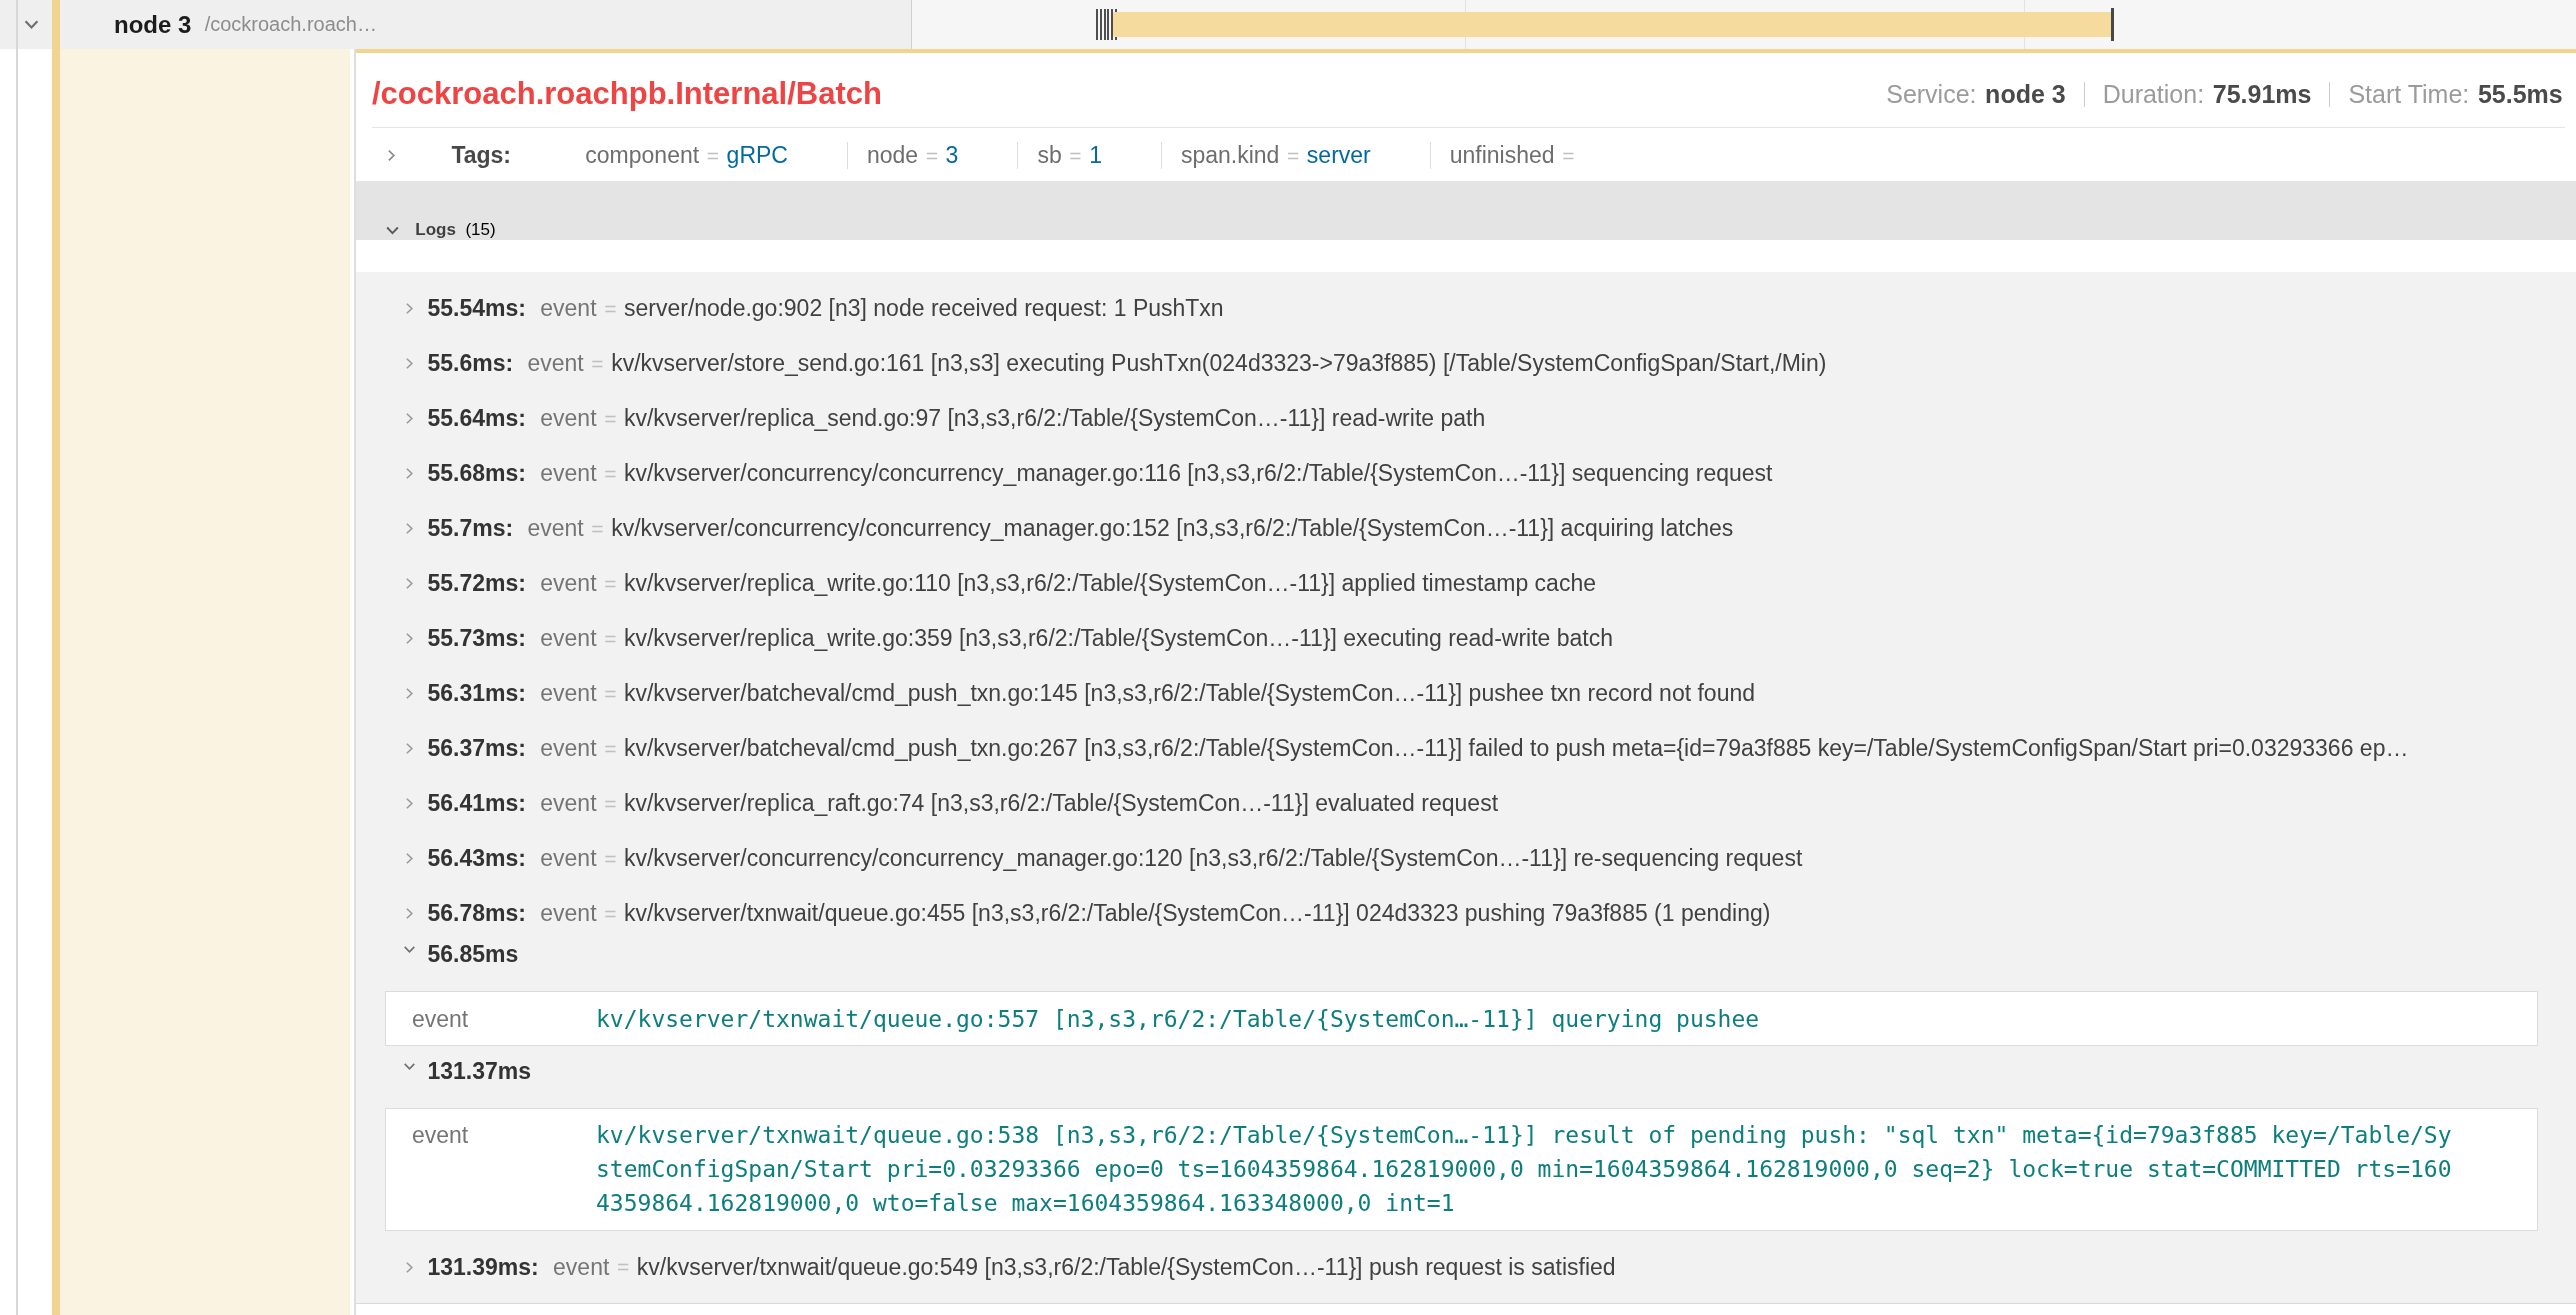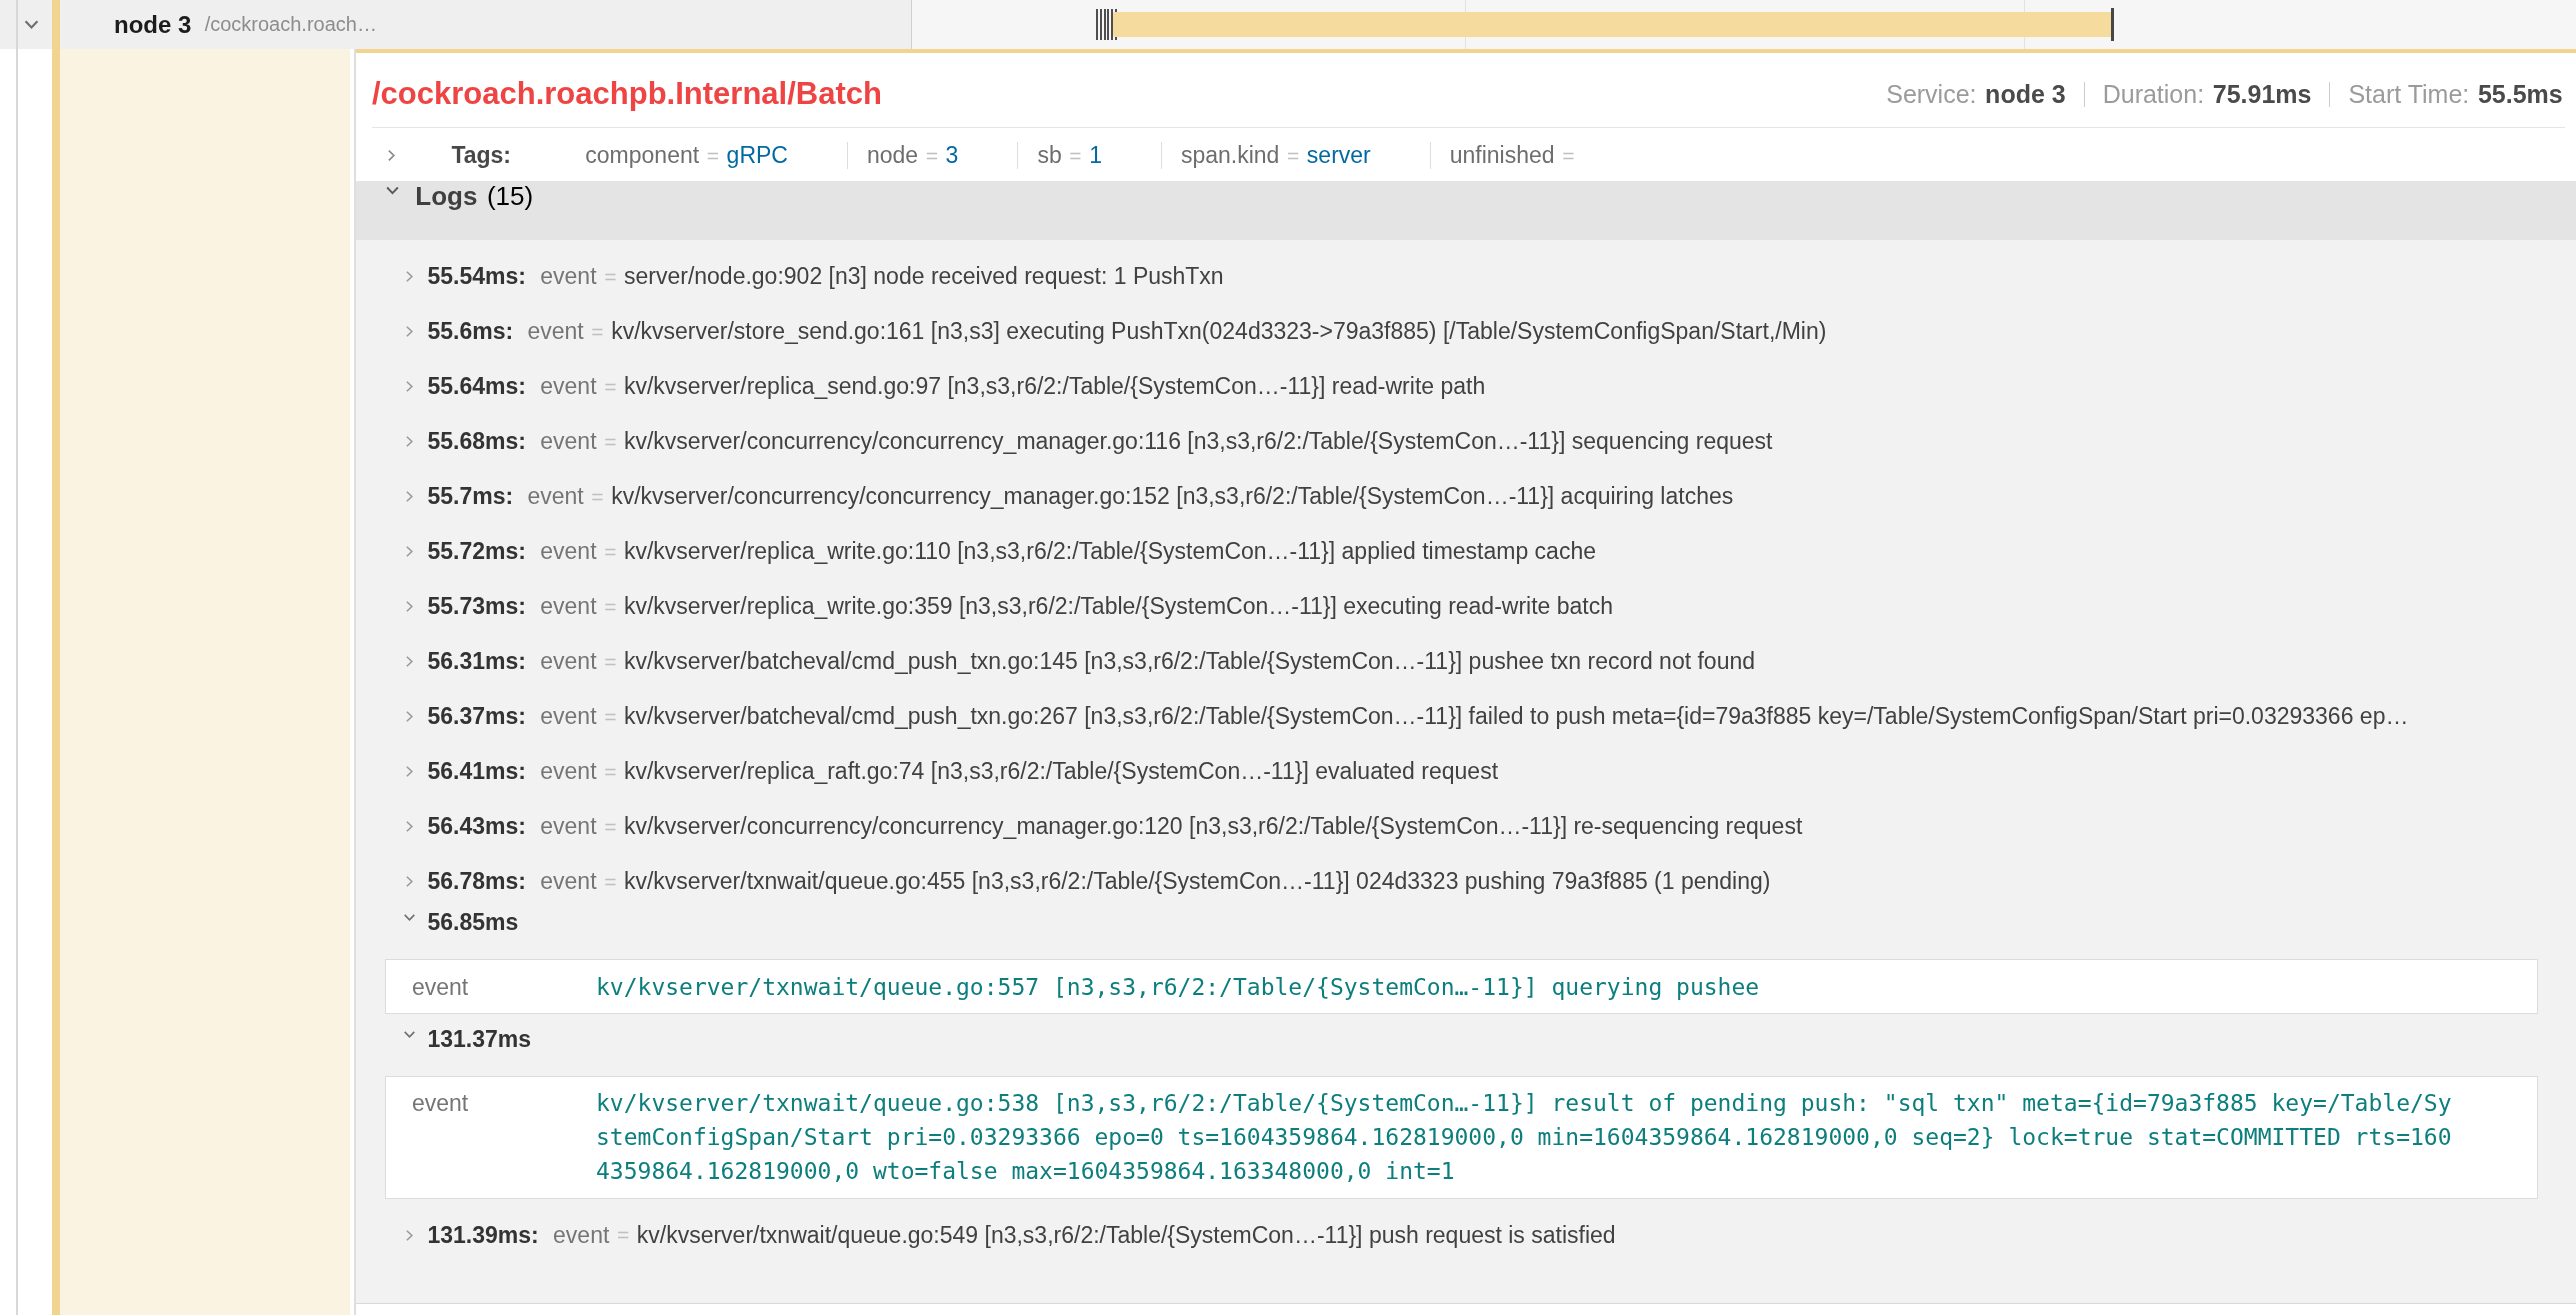--- a/index.html
+++ b/index.html
@@ -36,25 +36,25 @@
   .head-rule { height:1px; background:#e5e5e5; margin:15.3px 11.4px 0 16px; }
 
   .tags-row { display:flex; align-items:center; padding:13.3px 0 12.4px 27px; font-size:23px; white-space:nowrap;gap:40px; }
   .tags-label { font-weight:bold; color:#484848; margin:0 15.3px 0 11.4px; }
   .tag-item { padding:0 19px; }
   .tag-item + .tag-item { border-left:1px solid #ddd; }
   .tag-k { color:#6e6e6e; }
   .tag-v { color:#0369a1; }
   .eq { color:#c0c0c0; font-size:21px; margin:0 7.6px; }
 
-  .logs-bar { height:59px; background:#e4e4e4; display:flex; align-items:flex-start; padding-left:27px; font-size:26px; flex:0 0 auto; }
+  .logs-bar { height:59px; background:#e4e4e4; display:flex; align-items:flex-end; padding-left:27px; font-size:17px; flex:0 0 auto; }
   .logs-title { font-weight:bold; color:#3f3f3f; margin:0 9.5px 0 13.3px; }
   .logs-count { color:#000000; }
 
-  .logs-body { background:#f2f2f2; flex:1 1 auto; padding-top:9.5px; overflow:hidden; }
+  .logs-body { background:#f2f2f2; flex:1 1 auto; padding-top:9.5px; overflow:hidden;margin-top:32px; }
   .log-row { height:55px; display:flex; align-items:center; padding-left:45px; font-size:23px; white-space:nowrap; overflow:hidden; }
   .log-row.last { height:50px; }
   .ts { font-weight:bold; color:#333; margin-right:14.3px; }
   .log-k { color:#757575; }
   .log-v { color:#414141; }
 
   .exp-head { height:48px; display:flex; align-items:flex-start; padding-left:45px; font-size:23px; }
   .event-card { margin:1.9px 38px 11.4px 29px; background:#fff; border:1px solid #dcdcdc; display:flex; align-items:flex-start; padding:9.5px 0; }
   .kv-key { flex:0 0 210px; padding-left:26px; font-size:23px; color:#757575; line-height:34px; }
   .kv-val { font-family:"DejaVu Sans Mono", monospace; font-size:23px; line-height:34px; color:#0d7e7e;

